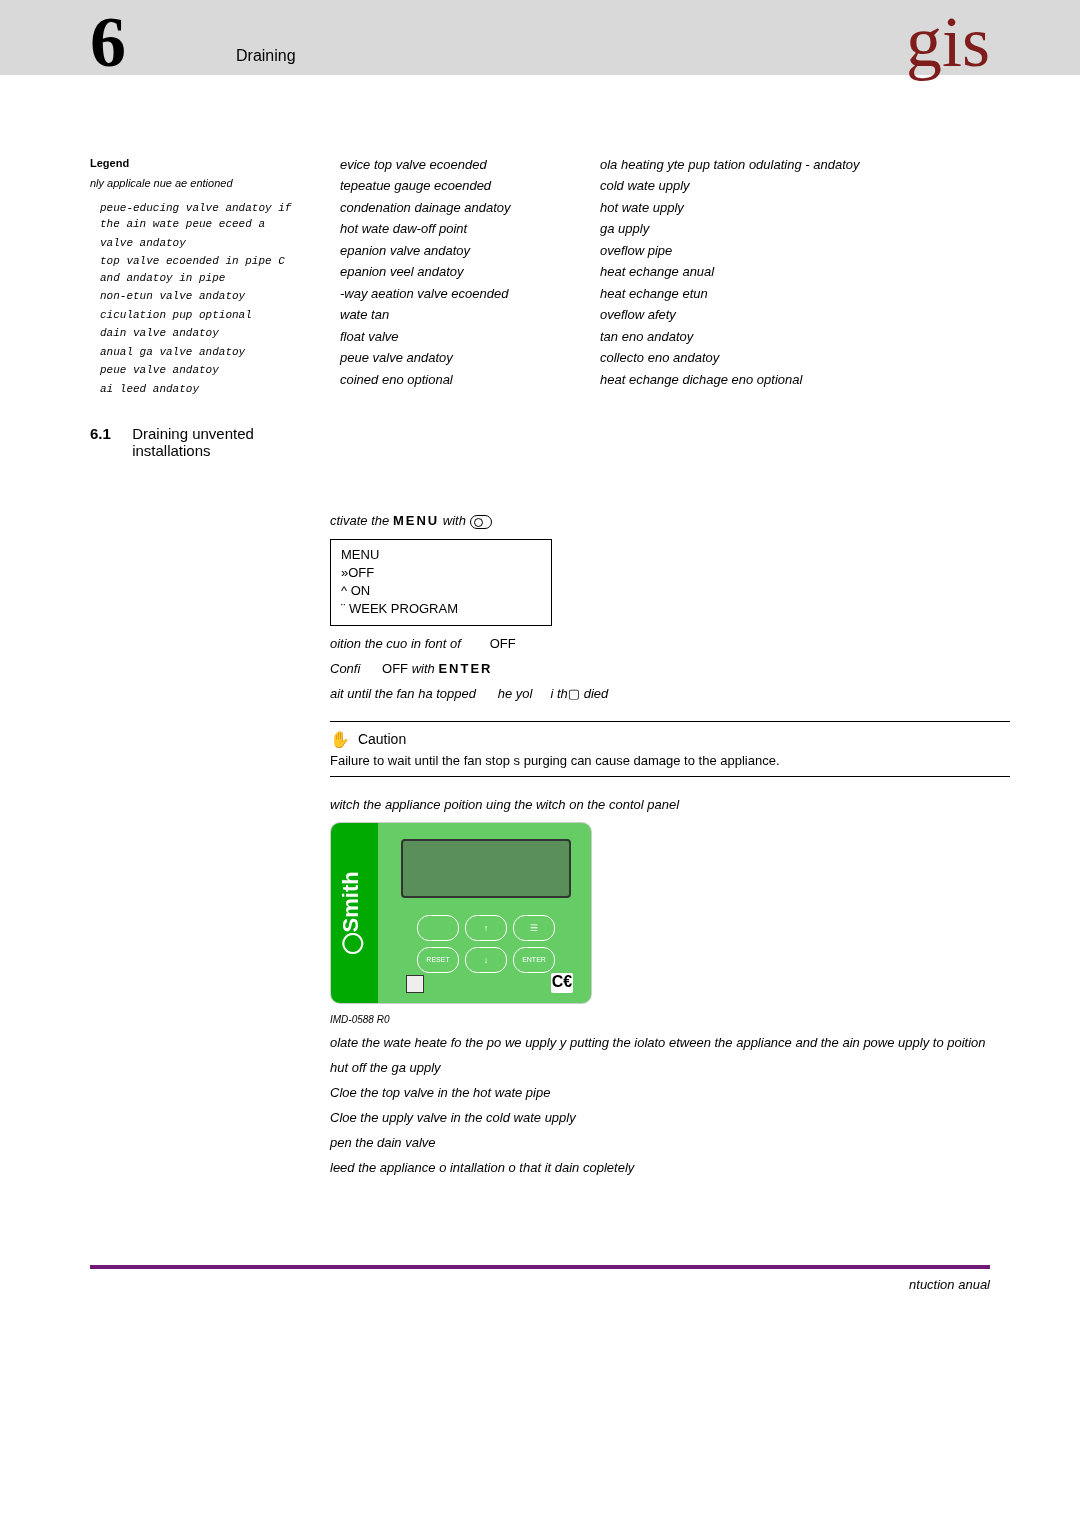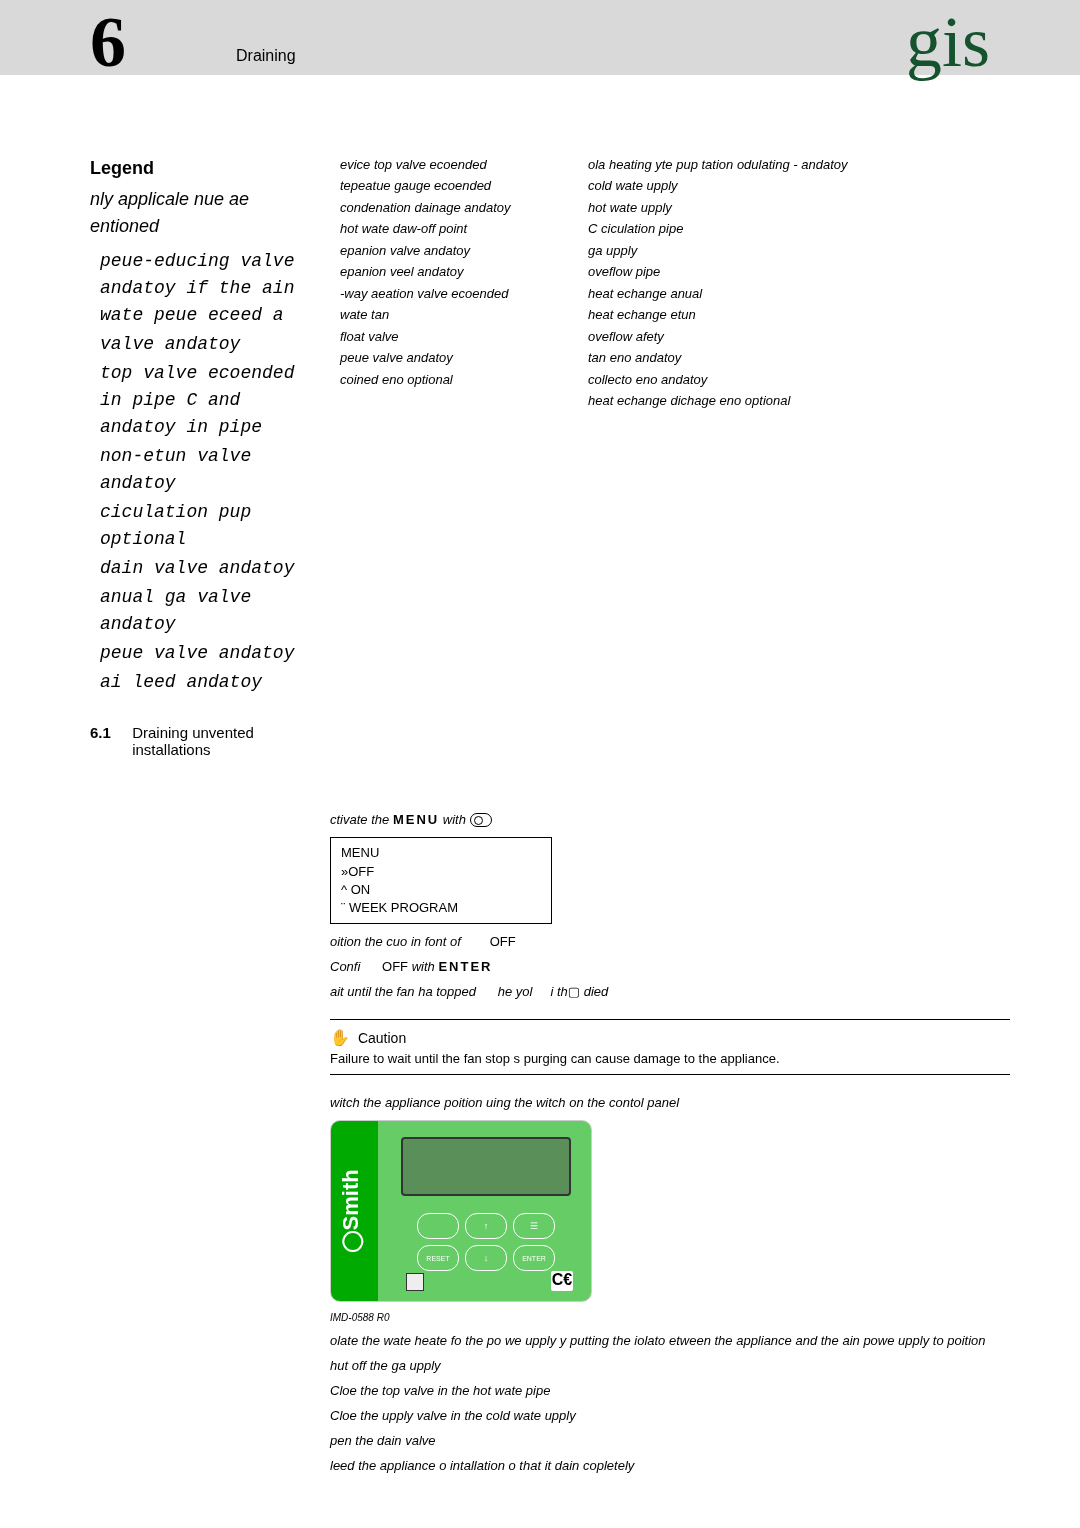--- a/index.html
+++ b/index.html
@@ -33,38 +33,38 @@
   .chapter-title {
     font-size: 16px;
     padding-bottom: 10px;
     flex: 1;
   }
   .brand {
     font-size: 72px;
     font-family: Georgia, serif;
     font-weight: normal;
     line-height: 0.9;
-    color: #14532d;
+    color: #7f1d1d;
   }
   .content {
     display: flex;
     padding: 80px 90px 40px 90px;
     gap: 30px;
   }
   .left-col {
     width: 220px;
     flex-shrink: 0;
   }
   .right-col {
     flex: 1;
     display: flex;
-    gap: 18px;
+    gap: 30px;
   }
   .legend-block {
-    font-size: 18px;
+    font-size: 11px;
     line-height: 1.5;
   }
   .legend-title {
     font-weight: bold;
     margin-bottom: 4px;
   }
   .legend-note {
     font-style: italic;
     margin-bottom: 8px;
   }
@@ -299,21 +299,20 @@
         <div class="legend-item">-way aeation valve ecoended</div>
         <div class="legend-item">wate tan</div>
         <div class="legend-item">float valve</div>
         <div class="legend-item">peue valve andatoy</div>
         <div class="legend-item">coined  eno optional</div>
       </div>
       <div class="far-col">
         <div class="legend-item">ola heating yte pup tation odulating - andatoy</div>
         <div class="legend-item">cold wate upply</div>
         <div class="legend-item">hot wate upply</div>
-        <div class="legend-item">C  ciculation pipe</div>
         <div class="legend-item">ga upply</div>
         <div class="legend-item">oveflow pipe</div>
         <div class="legend-item">heat echange anual</div>
         <div class="legend-item">heat echange etun</div>
         <div class="legend-item">oveflow afety</div>
         <div class="legend-item">tan eno andatoy</div>
         <div class="legend-item">collecto eno andatoy</div>
         <div class="legend-item">heat echange dichage eno optional</div>
       </div>
     </div>

